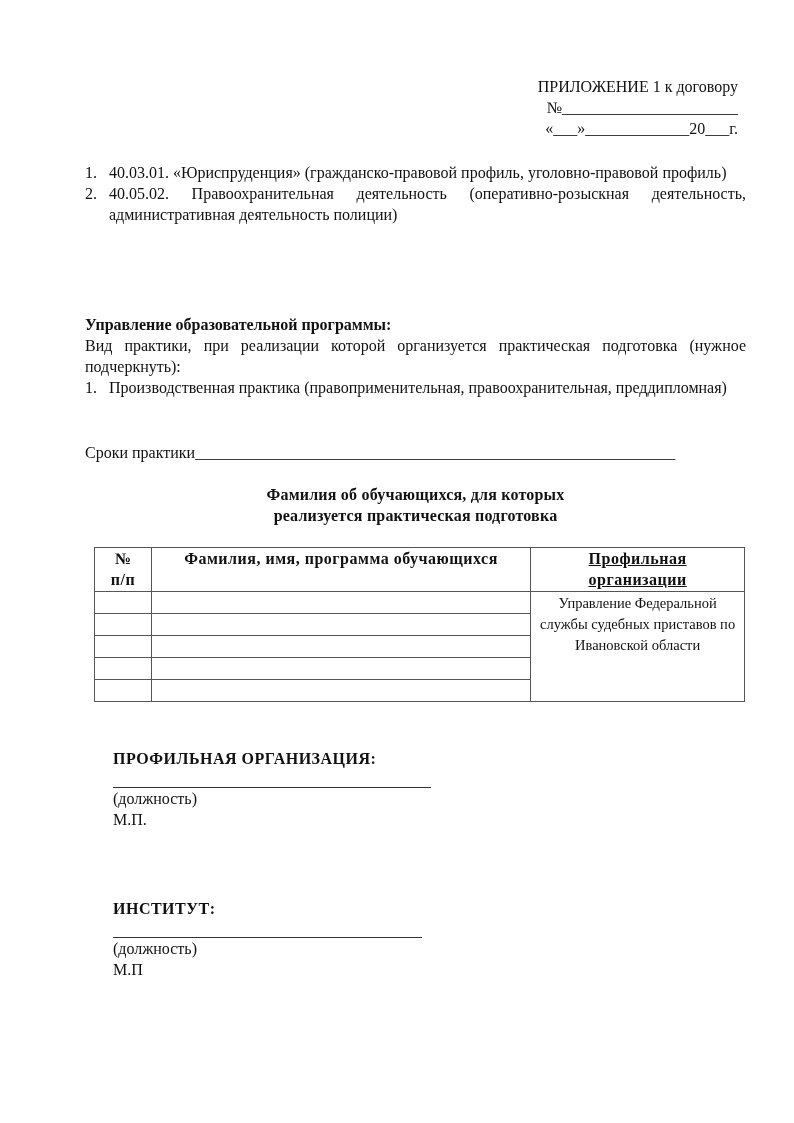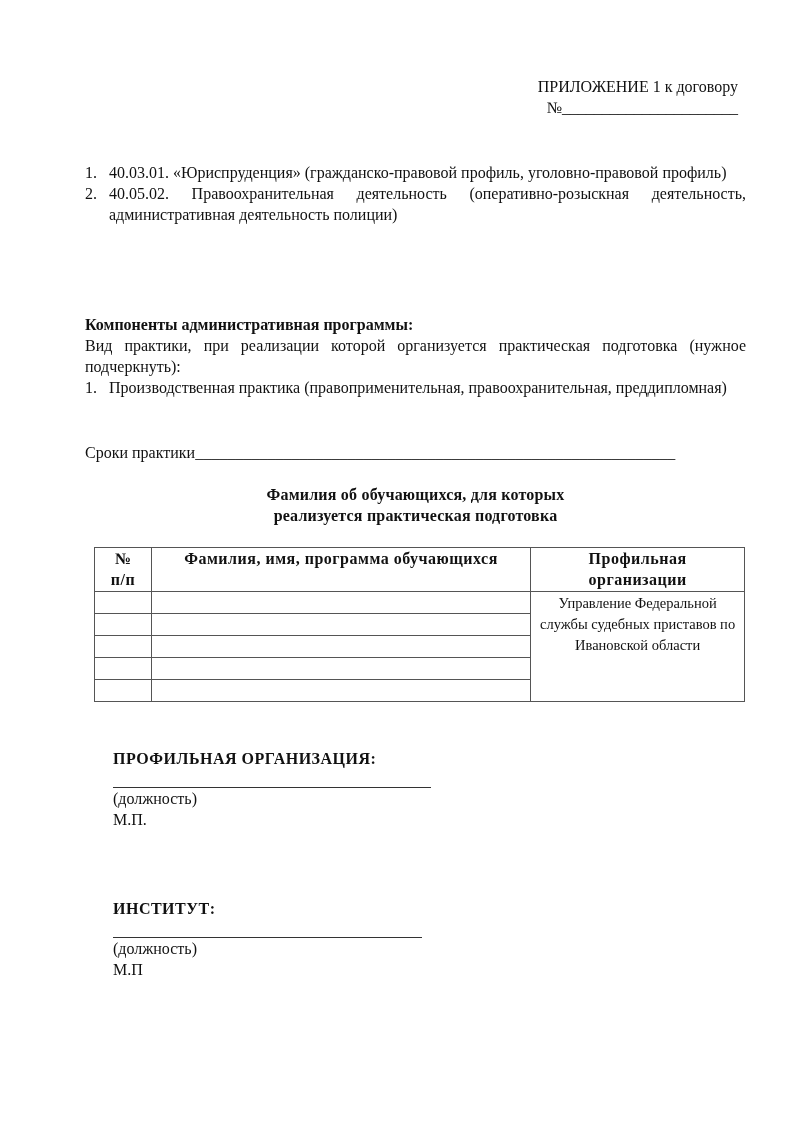--- a/index.html
+++ b/index.html
@@ -29,37 +29,38 @@
   .sig { left: 113px; line-height: 21px; }
   .sig .title { font-weight: bold; letter-spacing: 0.5px; }
   .line { border-bottom: 1px solid #333; height: 18px; }
 </style>
 </head>
 <body>
 
 <div class="abs header-block">
   <div>ПРИЛОЖЕНИЕ 1 к договору</div>
   <div>№______________________</div>
+  <div>«___»_____________20___г.</div>
 </div>
 
 <div class="abs para" style="top:162px;">
   <ul class="list">
     <li>
       <span class="num">1.</span>
       <span>40.03.01. «Юриспруденция» (гражданско-правовой профиль, уголовно-правовой профиль)</span>
     </li>
     <li>
       <span class="num">2.</span>
       <span>40.05.02. Правоохранительная деятельность (оперативно-розыскная деятельность, административная деятельность полиции)</span>
     </li>
   </ul>
 </div>
 
 <div class="abs para" style="top:314px;">
-  <p class="bold">Компоненты административная программы:</p>
+  <p class="bold">Управление образовательной программы:</p>
   <p>Вид практики, при реализации которой организуется практическая подготовка (нужное подчеркнуть):</p>
   <ul class="list">
     <li>
       <span class="num">1.</span>
       <span>Производственная практика (правоприменительная, правоохранительная, преддипломная)</span>
     </li>
   </ul>
 </div>
 
 <div class="abs" style="left:85px; top:442px; line-height:21px; white-space:nowrap;">
@@ -77,21 +78,21 @@
     <col style="width:380px">
     <col style="width:214px">
   </colgroup>
   <thead>
     <tr>
       <th>
         <div>№</div>
         <div>п/п</div>
       </th>
       <th>Фамилия, имя, программа обучающихся</th>
-      <th style="padding:0 16px;">Профильная организации</th>
+      <th style="padding:0 16px;text-decoration:underline;">Профильная организации</th>
     </tr>
   </thead>
   <tbody>
     <tr>
       <td></td>
       <td></td>
       <td class="org" rowspan="5" style="padding-left:8px;padding-right:8px;">Управление Федеральной службы судебных приставов по Ивановской области</td>
     </tr>
     <tr>
       <td></td>

